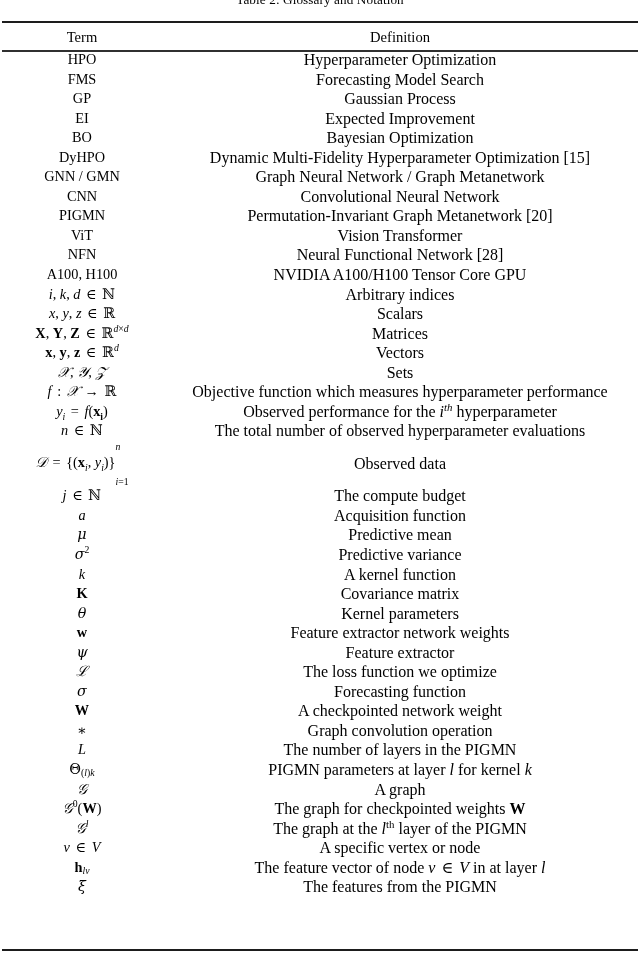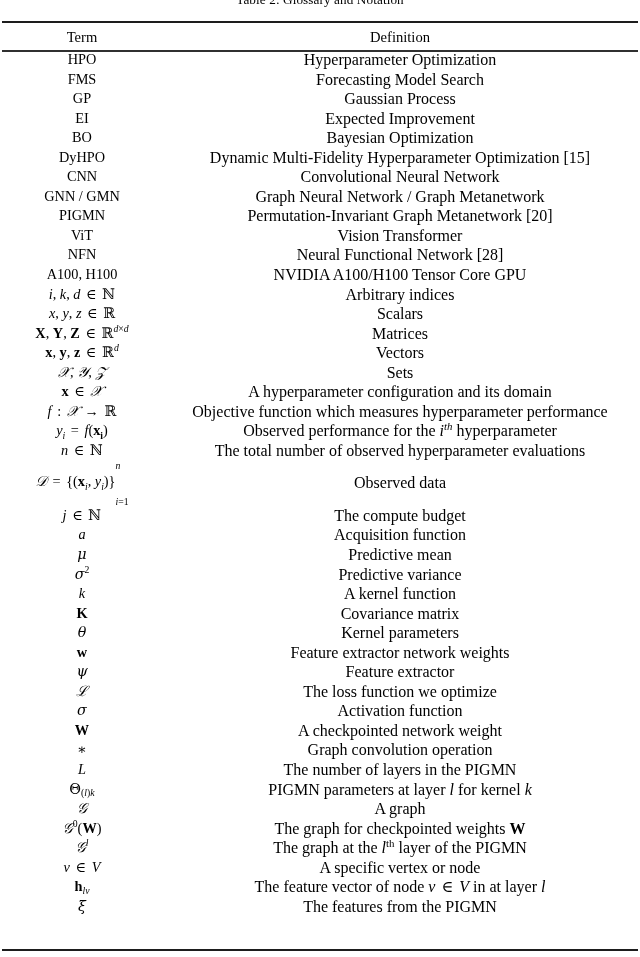--- a/index.html
+++ b/index.html
@@ -197,28 +197,28 @@
       </tr>
       <tr>
         <td class="term">BO</td>
         <td class="def">Bayesian Optimization</td>
       </tr>
       <tr>
         <td class="term">DyHPO</td>
         <td class="def">Dynamic Multi-Fidelity Hyperparameter Optimization [15]</td>
       </tr>
       <tr>
+        <td class="term">GNN / GMN</td>
+        <td class="def">Graph Neural Network / Graph Metanetwork</td>
+      </tr>
+      <tr>
         <td class="term">CNN</td>
         <td class="def">Convolutional Neural Network</td>
       </tr>
       <tr>
-        <td class="term">GNN / GMN</td>
-        <td class="def">Graph Neural Network / Graph Metanetwork</td>
-      </tr>
-      <tr>
         <td class="term">PIGMN</td>
         <td class="def">Permutation-Invariant Graph Metanetwork [20]</td>
       </tr>
       <tr>
         <td class="term">ViT</td>
         <td class="def">Vision Transformer</td>
       </tr>
       <tr>
         <td class="term">NFN</td>
         <td class="def">Neural Functional Network [28]</td>
@@ -246,24 +246,20 @@
       <tr>
         <td class="term"><span class="mb">x</span>, <span class="mb">y</span>, <span class="mb">z</span> <span class="op">∈</span> <span class="mbb">ℝ</span><sup class="mi">d</sup></td>
         <td class="def">Vectors</td>
       </tr>
 
       <tr>
         <td class="term"><span class="cal">𝒳</span>, <span class="cal">𝒴</span>, <span class="cal">𝒵</span></td>
         <td class="def">Sets</td>
       </tr>
 
-      <tr>
-        <td class="term"><span class="mb">x</span> <span class="op">∈</span> <span class="cal">𝒳</span></td>
-        <td class="def">A hyperparameter configuration and its domain</td>
-      </tr>
 
       <tr>
         <td class="term"><span class="mi">f</span> <span class="op">:</span> <span class="cal">𝒳</span> <span class="op">→</span> <span class="mbb">ℝ</span></td>
         <td class="def">Objective function which measures hyperparameter performance</td>
       </tr>
 
       <tr>
         <td class="term"><span class="mi">y</span><sub class="mi">i</sub> <span class="op">=</span> <span class="mi">f</span>(<span class="mb">x</span><sub class="mb">i</sub>)</td>
         <td class="def">Observed performance for the <span class="mi">i</span><sup class="mi">th</sup> hyperparameter</td>
       </tr>
@@ -324,21 +320,21 @@
         <td class="def">Feature extractor</td>
       </tr>
 
       <tr>
         <td class="term"><span class="cal">ℒ</span></td>
         <td class="def">The loss function we optimize</td>
       </tr>
 
       <tr>
         <td class="term"><span class="grk">σ</span></td>
-        <td class="def">Activation function</td>
+        <td class="def">Forecasting function</td>
       </tr>
 
       <tr>
         <td class="term"><span class="mb">W</span></td>
         <td class="def">A checkpointed network weight</td>
       </tr>
 
       <tr>
         <td class="term"><span class="op">∗</span></td>
         <td class="def">Graph convolution operation</td>

